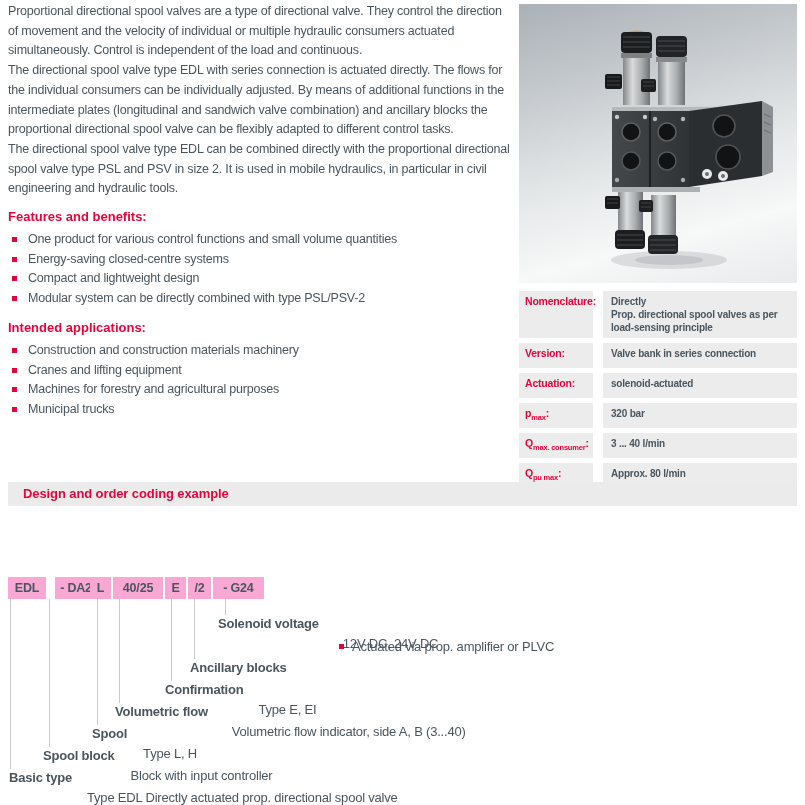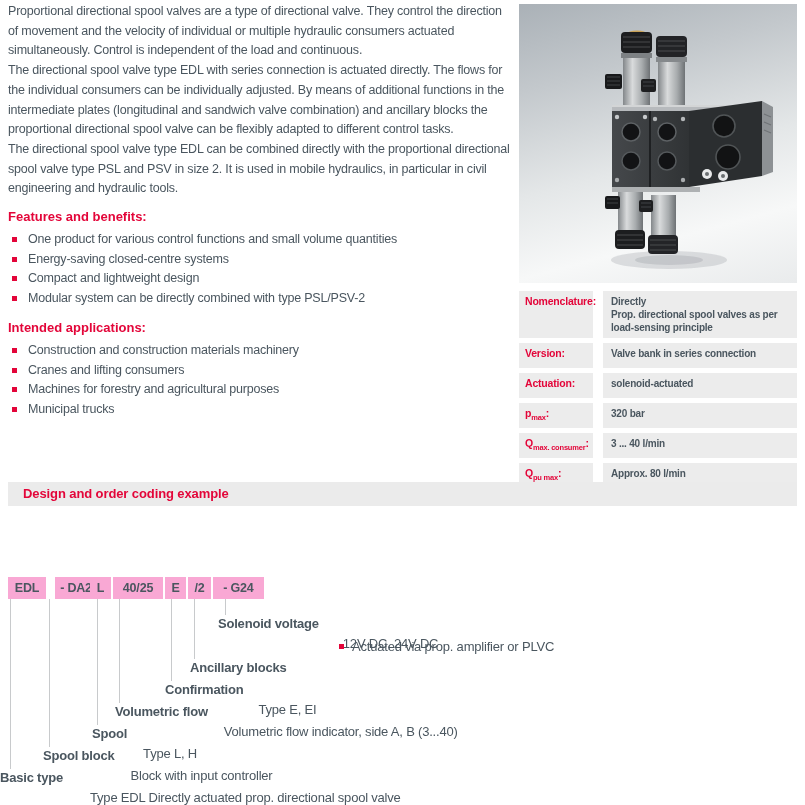--- a/index.html
+++ b/index.html
@@ -71,21 +71,21 @@
   <ul class="bullets">
     <li><span class="sq"></span><span>One product for various control functions and small volume quantities</span></li>
     <li><span class="sq"></span><span>Energy-saving closed-centre systems</span></li>
     <li><span class="sq"></span><span>Compact and lightweight design</span></li>
     <li><span class="sq"></span><span>Modular system can be directly combined with type PSL/PSV-2</span></li>
   </ul>
 
   <div class="red-heading" style="margin-top:12px;">Intended applications:</div>
   <ul class="bullets">
     <li><span class="sq"></span><span>Construction and construction materials machinery</span></li>
-    <li><span class="sq"></span><span>Cranes and lifting consumers</span></li>
+    <li><span class="sq"></span><span>Cranes and lifting equipment</span></li>
     <li><span class="sq"></span><span>Machines for forestry and agricultural purposes</span></li>
     <li><span class="sq"></span><span>Municipal trucks</span></li>
   </ul>
 </div>
 
 <div class="product-panel">
   <svg width="278" height="279" viewBox="0 0 278 279">
     <defs>
       <linearGradient id="metal" x1="0" y1="0" x2="1" y2="0">
         <stop offset="0" stop-color="#83878a"></stop>
@@ -219,29 +219,29 @@
     <span>Actuated via prop. amplifier or PLVC</span>
   </div>
   <div class="code-row" style="left:190px;top:660px;gap:16px;">
     <span class="lbl">Ancillary blocks</span>
     <span class="val"></span>
   </div>
   <div class="code-row" style="left:165px;top:682px;gap:15px;">
     <span class="lbl">Confirmation</span>
     <span class="val">Type E, EI</span>
   </div>
-  <div class="code-row" style="left:115px;top:704px;gap:16px;">
+  <div class="code-row" style="left:115px;top:704px;gap:24px;">
     <span class="lbl">Volumetric flow</span>
     <span class="val">Volumetric flow indicator, side A, B (3...40)</span>
   </div>
   <div class="code-row" style="left:92px;top:726px;gap:16px;">
     <span class="lbl">Spool</span>
     <span class="val">Type L, H</span>
   </div>
   <div class="code-row" style="left:43px;top:748px;gap:16px;">
     <span class="lbl">Spool block</span>
     <span class="val">Block with input controller</span>
   </div>
-  <div class="code-row" style="left:0;top:770px;gap:27px;text-align:center;">
+  <div class="code-row" style="left:9px;top:770px;gap:15px;text-align:center;">
     <span class="lbl">Basic type</span>
     <span class="val">Type EDL Directly actuated prop. directional spool valve</span>
   </div>
 </div>
 
 </body></html>

